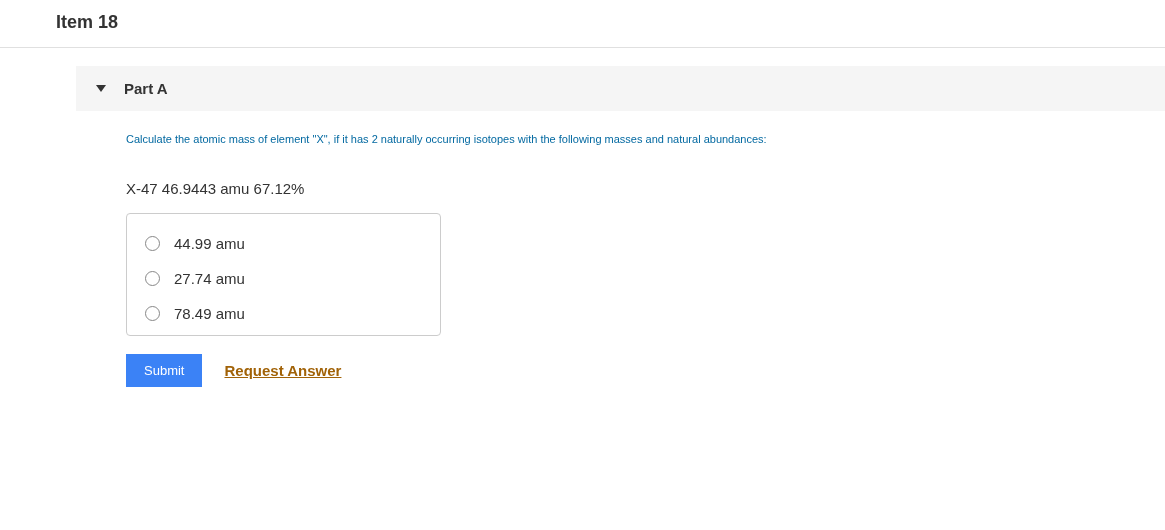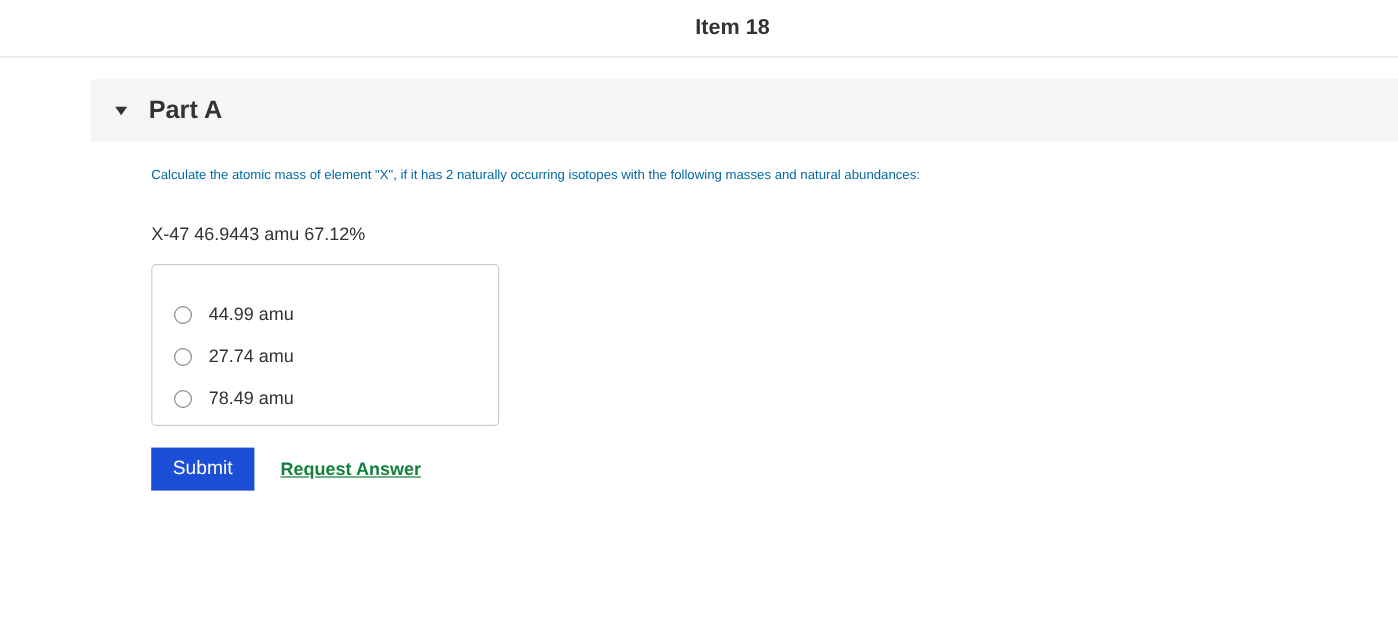--- a/index.html
+++ b/index.html
@@ -9,21 +9,20 @@
     }
     body {
       font-family: Arial, Helvetica, sans-serif;
       color: #333;
       background: #fff;
       width: 1165px;
     }
     .item-header {
       padding: 12px 0 14px 56px;
       border-bottom: 1px solid #e0e0e0;
-      text-align: center;
     }
     .item-title {
       font-size: 18px;
       font-weight: bold;
       color: #333;
     }
     .part-header {
       background: #f5f5f5;
       margin: 18px 0 0 76px;
       padding: 14px 14px 14px 20px;
@@ -32,21 +31,21 @@
     }
     .caret {
       width: 0;
       height: 0;
       border-left: 5px solid transparent;
       border-right: 5px solid transparent;
       border-top: 7px solid #333;
       margin-right: 18px;
     }
     .part-title {
-      font-size: 21px;
+      font-size: 15px;
       font-weight: bold;
       color: #333;
     }
     .content {
       margin-left: 126px;
       padding-top: 22px;
     }
     .question-text {
       font-size: 11px;
       color: #0369a1;
@@ -54,22 +53,22 @@
     }
     .isotope-data {
       font-size: 15px;
       color: #333;
       line-height: 1.35;
       margin-bottom: 14px;
     }
     .options-box {
       border: 1px solid #ccc;
       border-radius: 4px;
-      width: 290px;
-      padding: 24px 18px 4px 18px;
+      width: 315px;
+      padding: 12px 18px 4px 18px;
     }
     .option-row {
       display: flex;
       align-items: center;
       padding: 9px 0;
       cursor: pointer;
     }
     .radio {
       width: 15px;
       height: 15px;
@@ -83,30 +82,30 @@
       font-size: 15px;
       color: #333;
     }
     .actions {
       margin-top: 18px;
       display: flex;
       align-items: center;
       gap: 22px;
     }
     .submit-btn {
-      background: #1d4ed8;
+      background: #3b82f6;
       color: #fff;
       border: none;
       padding: 9px 18px;
-      font-size: 16px;
+      font-size: 13px;
       font-weight: 500;
       cursor: pointer;
     }
     .request-link {
-      color: #15803d;
+      color: #a16207;
       font-size: 15px;
       font-weight: bold;
       text-decoration: underline;
       cursor: pointer;
     }
   </style>
 </head>
 <body>
 
 <div class="item-header">

